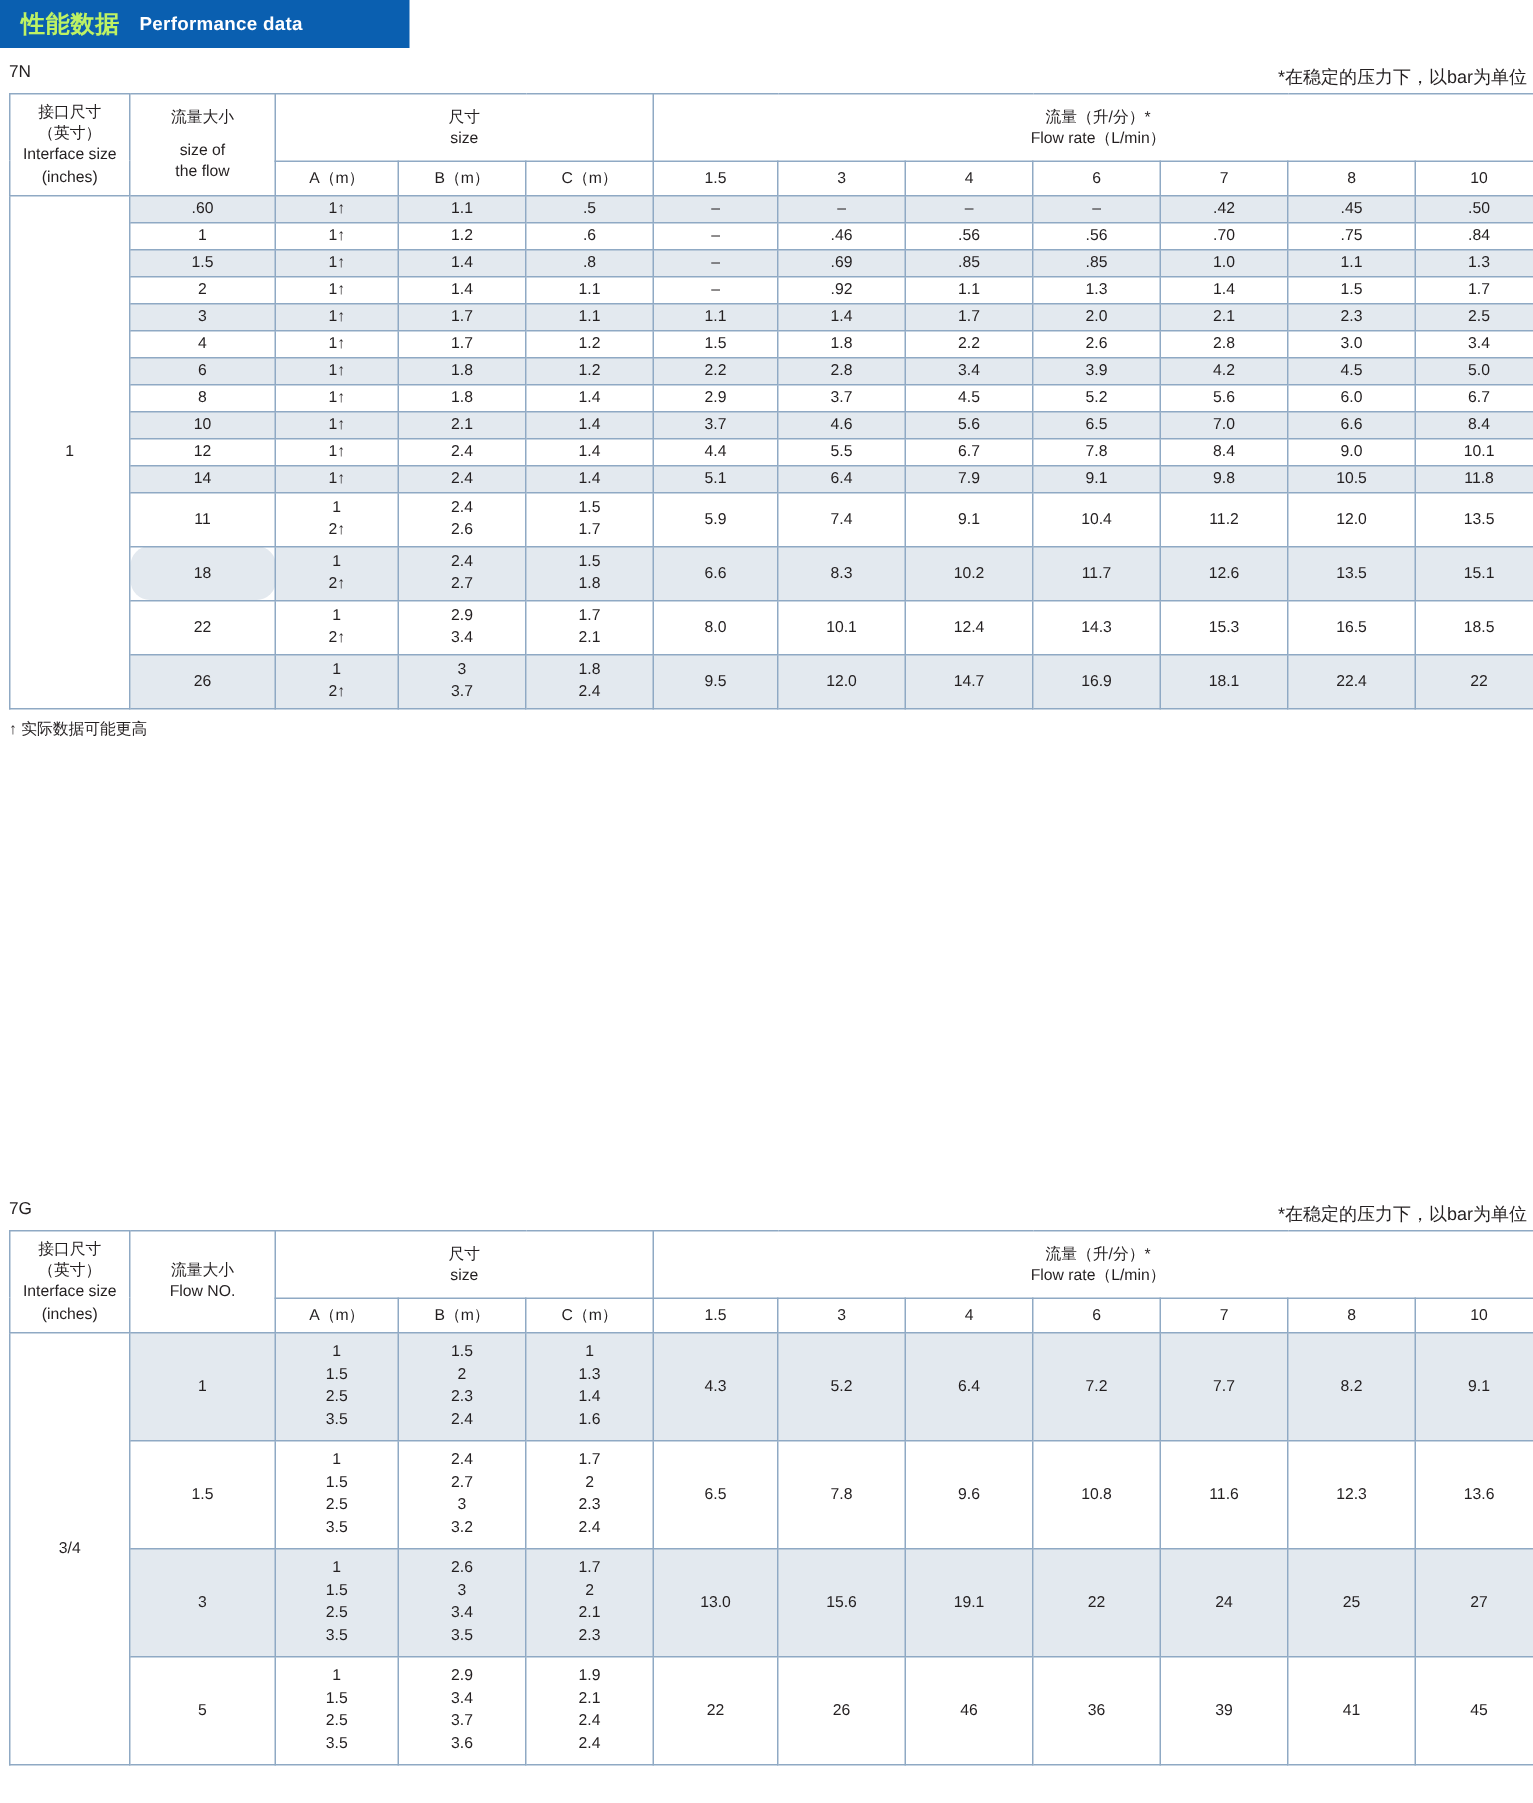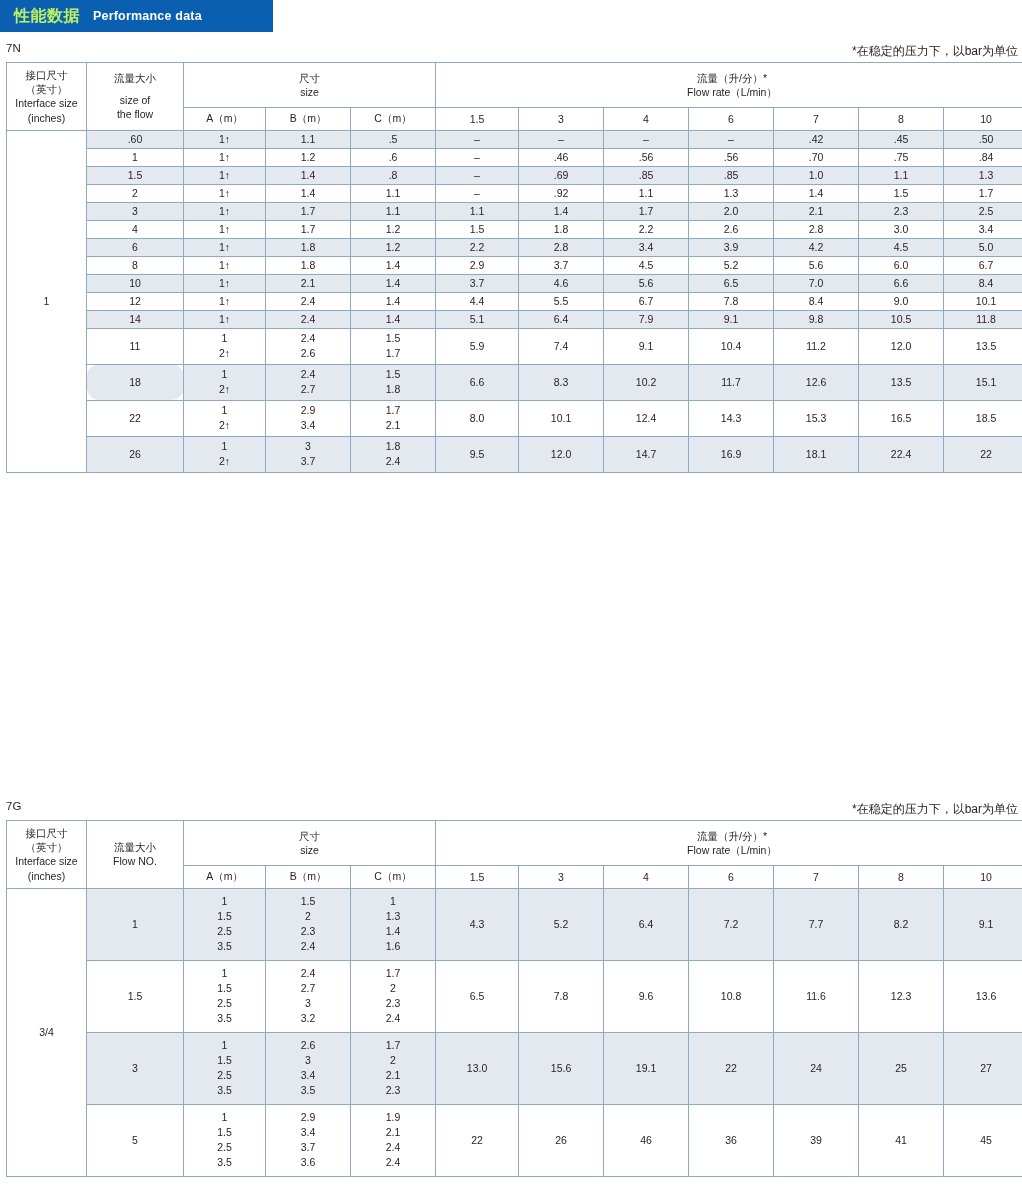--- a/index.html
+++ b/index.html
@@ -484,20 +484,21 @@
           <td>9.5</td>
           <td>12.0</td>
           <td>14.7</td>
           <td>16.9</td>
           <td>18.1</td>
           <td>22.4</td>
           <td>22</td>
         </tr>
       </tbody>
   </table>
+  <div class="footnote" id="footnote-7n" style="position:relative;top:6px;left:0">↑ 实际数据可能更高</div>
 </div>
 
 <div class="section" id="section-7g">
   <div class="sec-head">
     <span class="sec-code">7G</span>
     <span class="sec-note">*在稳定的压力下，以bar为单位</span>
   </div>
   <table class="perf">
     <colgroup>
       <col style="width:80px">

